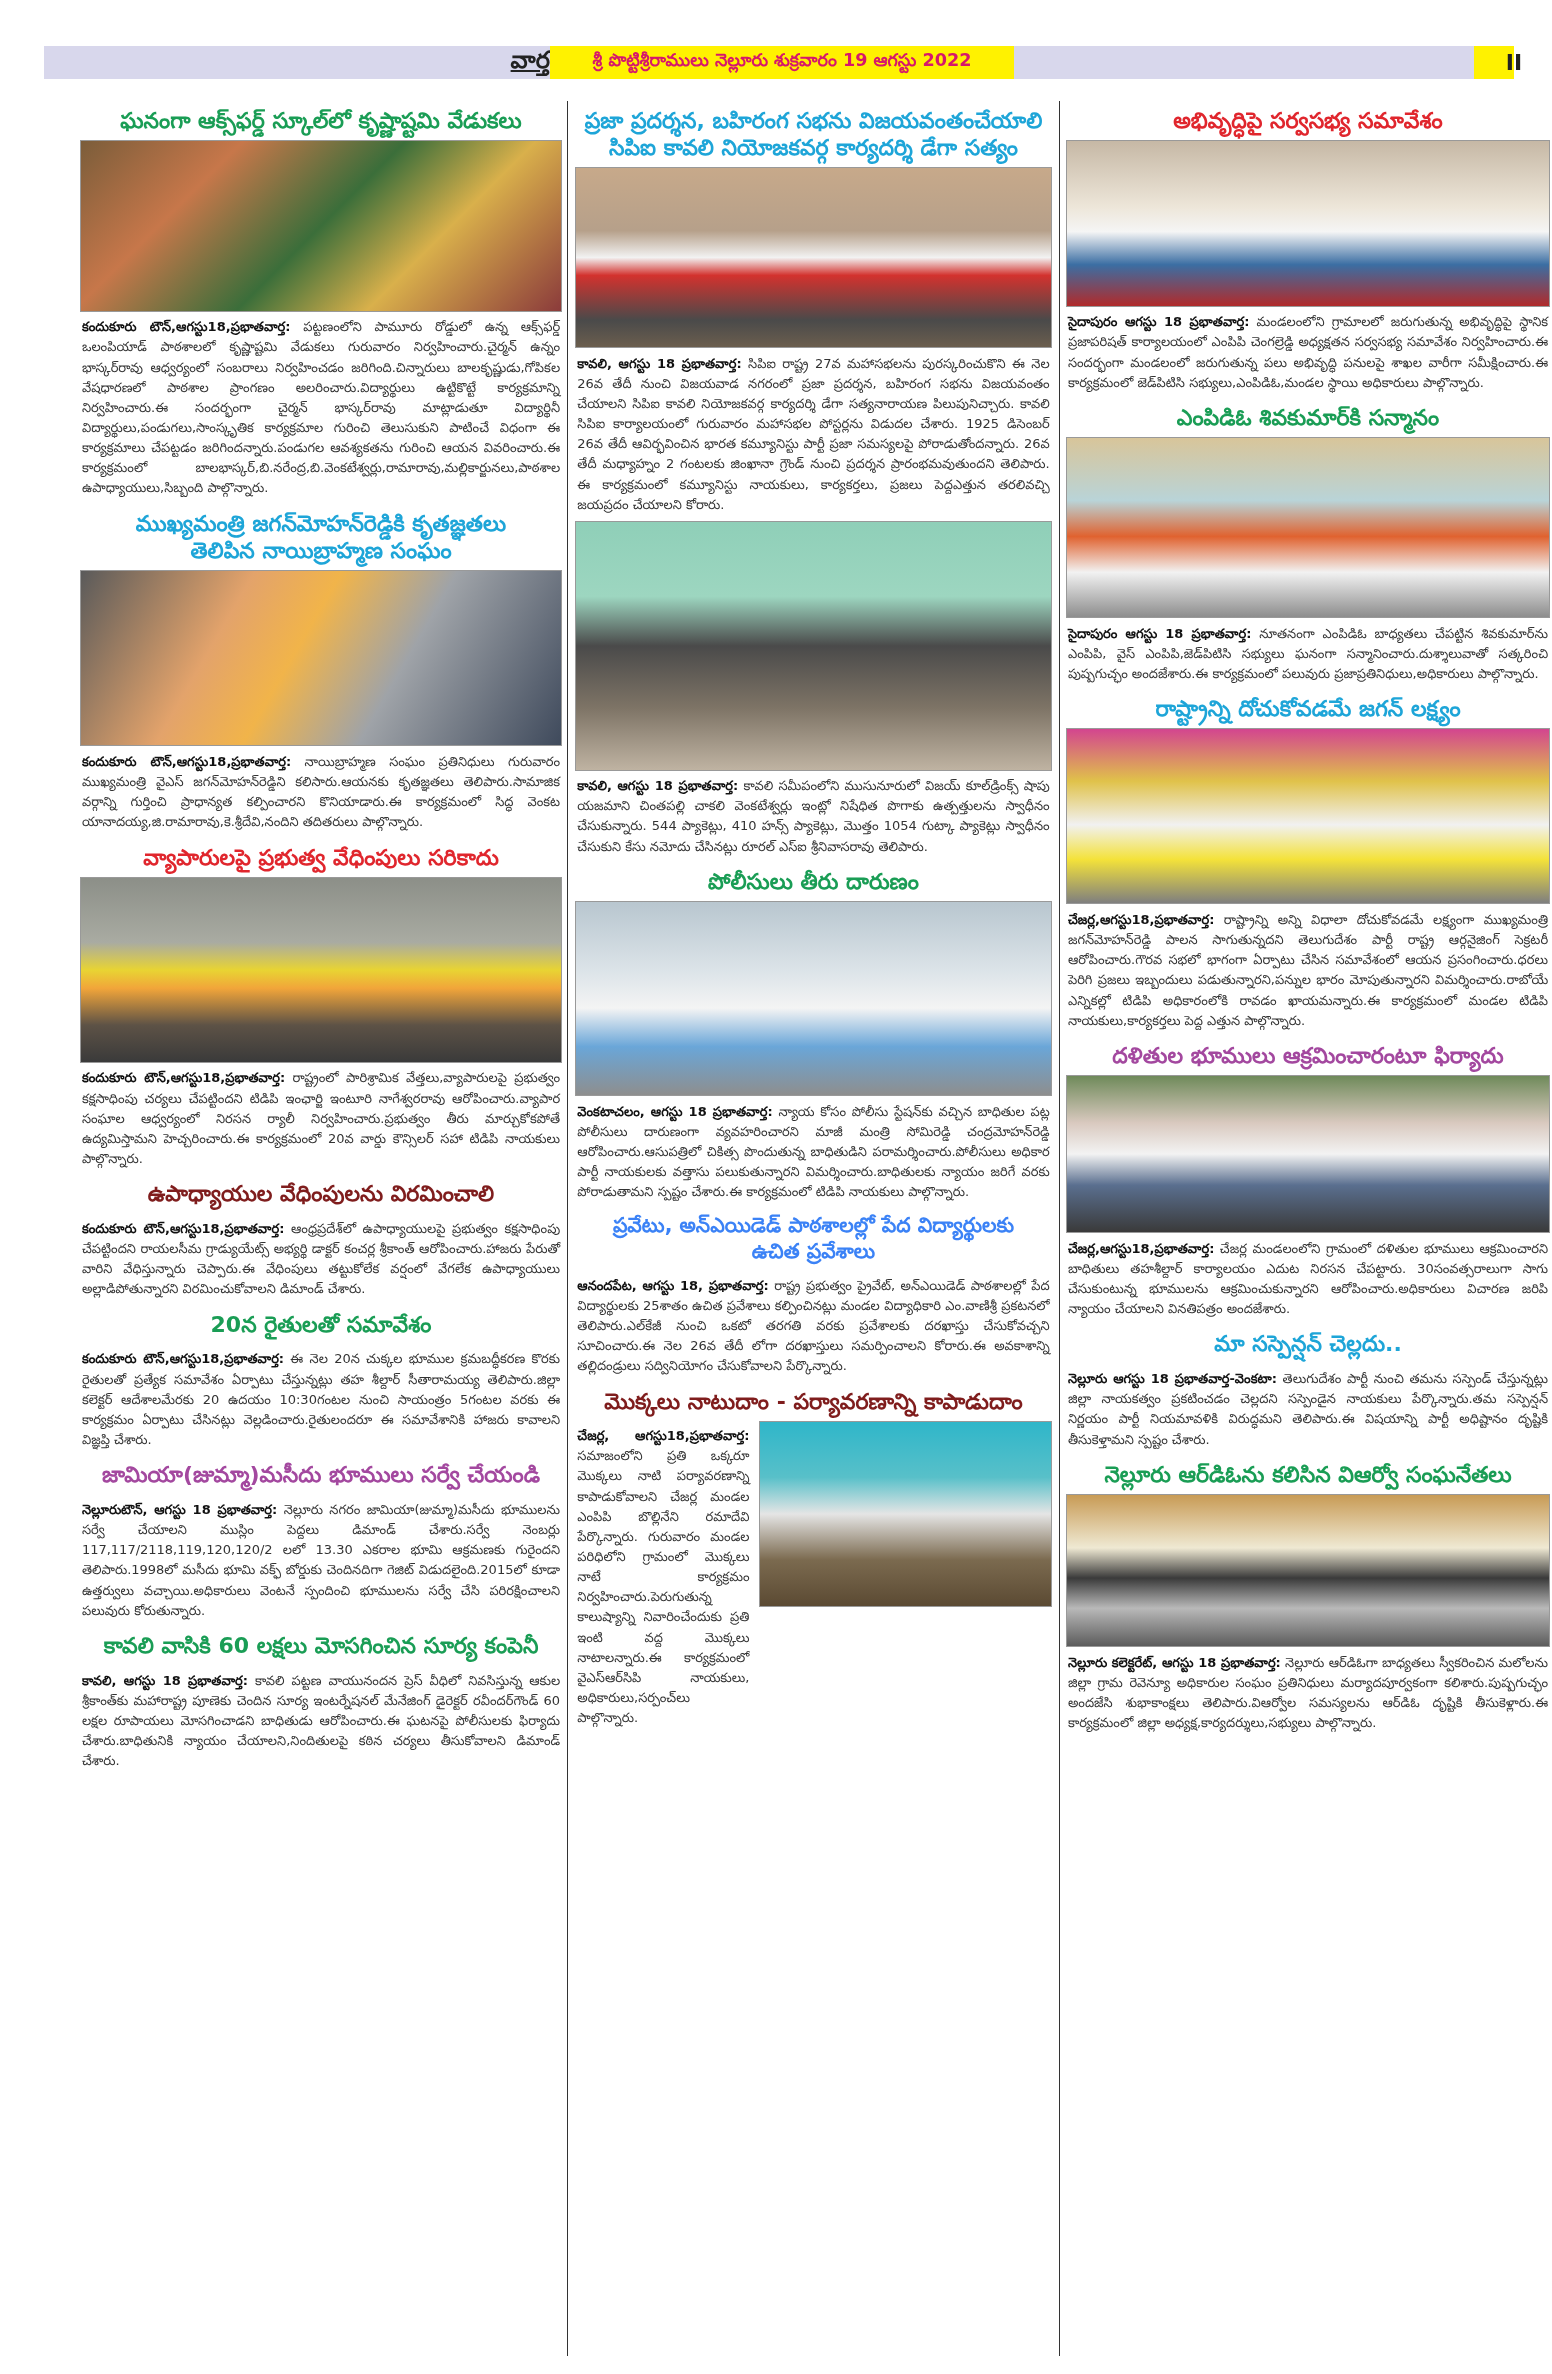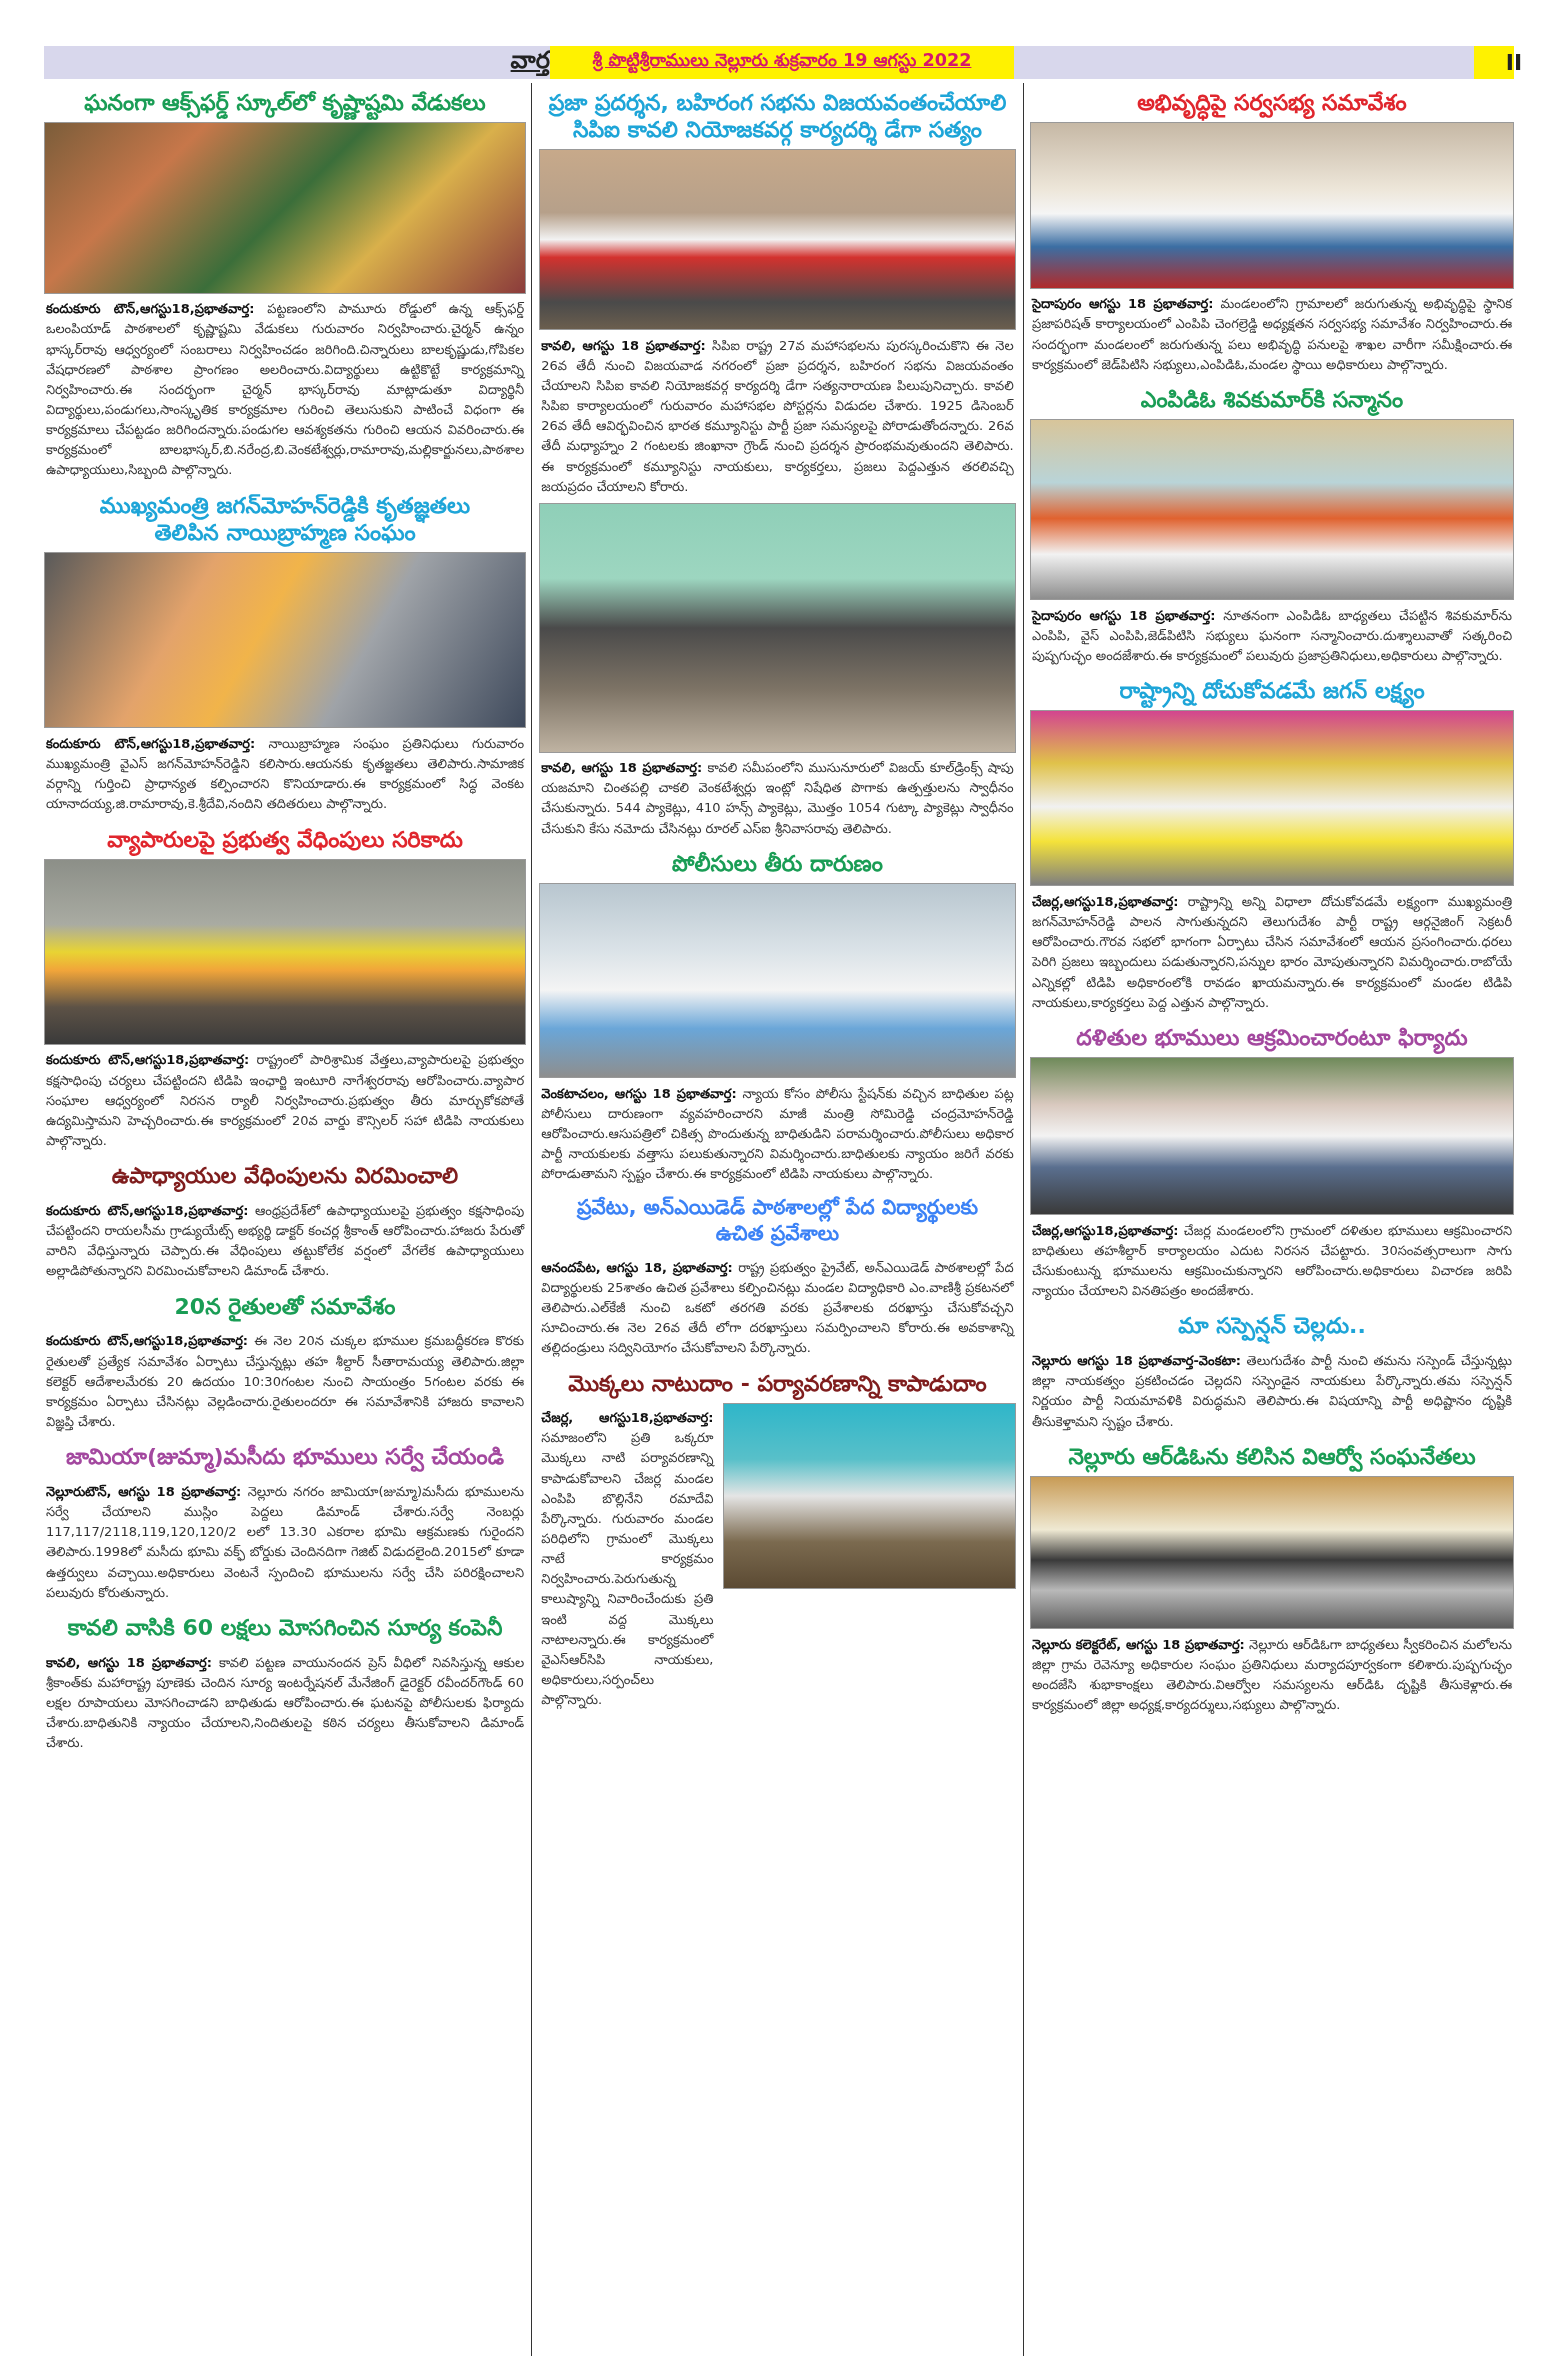--- a/index.html
+++ b/index.html
@@ -1,22 +1,22 @@
 <!DOCTYPE html>
 <html style="font-size:15px"><head>
 <meta charset="utf-8">
 <style>
   * { box-sizing: border-box; margin: 0; padding: 0; }
   body { width: 1553px; height: 2375px; background: #ffffff; font-family: "DejaVu Sans", sans-serif; color: #222; position: relative; overflow: hidden; }
   .masthead { position: absolute; left: 44px; top: 46px; width: 1470px; height: 33px; background: #d8d7ec; display: flex; align-items: center; }
   .mast-logo { width: 506px; text-align: right; font-size: 24px; font-weight: bold; color: #222; text-decoration: underline; }
-  .mast-date { width: 464px; height: 33px; background: #fff200; display: flex; align-items: center; justify-content: center; color: #d6186b; font-size: 17.6px; font-weight: bold; text-decoration: underline; }
+  .mast-date { width: 464px; height: 33px; background: #fff200; display: flex; align-items: center; justify-content: center; color: #d6186b; font-size: 17.6px; font-weight: bold; }
   .mast-fill { flex: 1; }
   .mast-page { width: 28px; height: 33px; background: #fff200; display: flex; align-items: center; justify-content: center; font-size: 22px; font-weight: bold; color: #222; padding-left: 40px; }
-  .col { position: absolute; top: 83px; bottom: 18.6px; }
+  .col { position: absolute; top: 101px; bottom: 18.6px; margin-left: 36px; }
   .col1 { left: 44px; width: 482px; }
   .col2 { left: 531px; width: 493px; border-left: 0.9px solid #333; border-right: 0.9px solid #333; padding: 0 7.4px; }
   .col3 { left: 1030px; width: 484px; }
   .headline { text-align: center; font-weight: bold; line-height: 1.25; padding: 5.6px 1.9px; }
   .h-green { color: #1a9d55; }
   .h-blue { color: #1ea5d8; }
   .h-red { color: #e0262d; }
   .h-navy { color: #7f1d1d; }
   .h-purple { color: #a3489f; }
   .h-pink { color: #3b82f6; }

